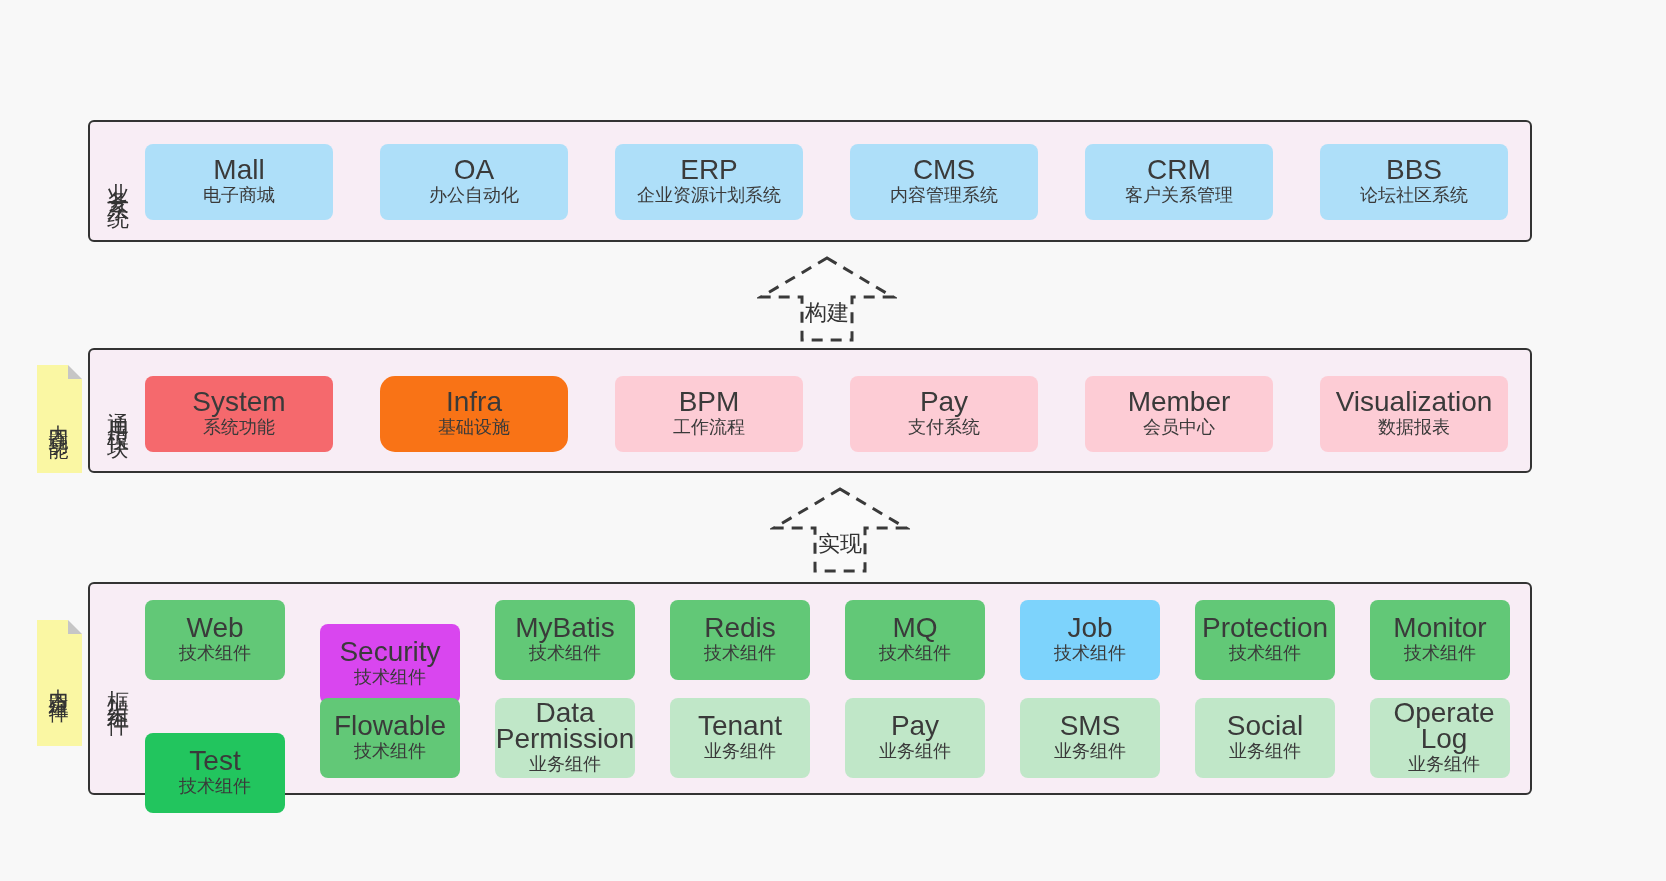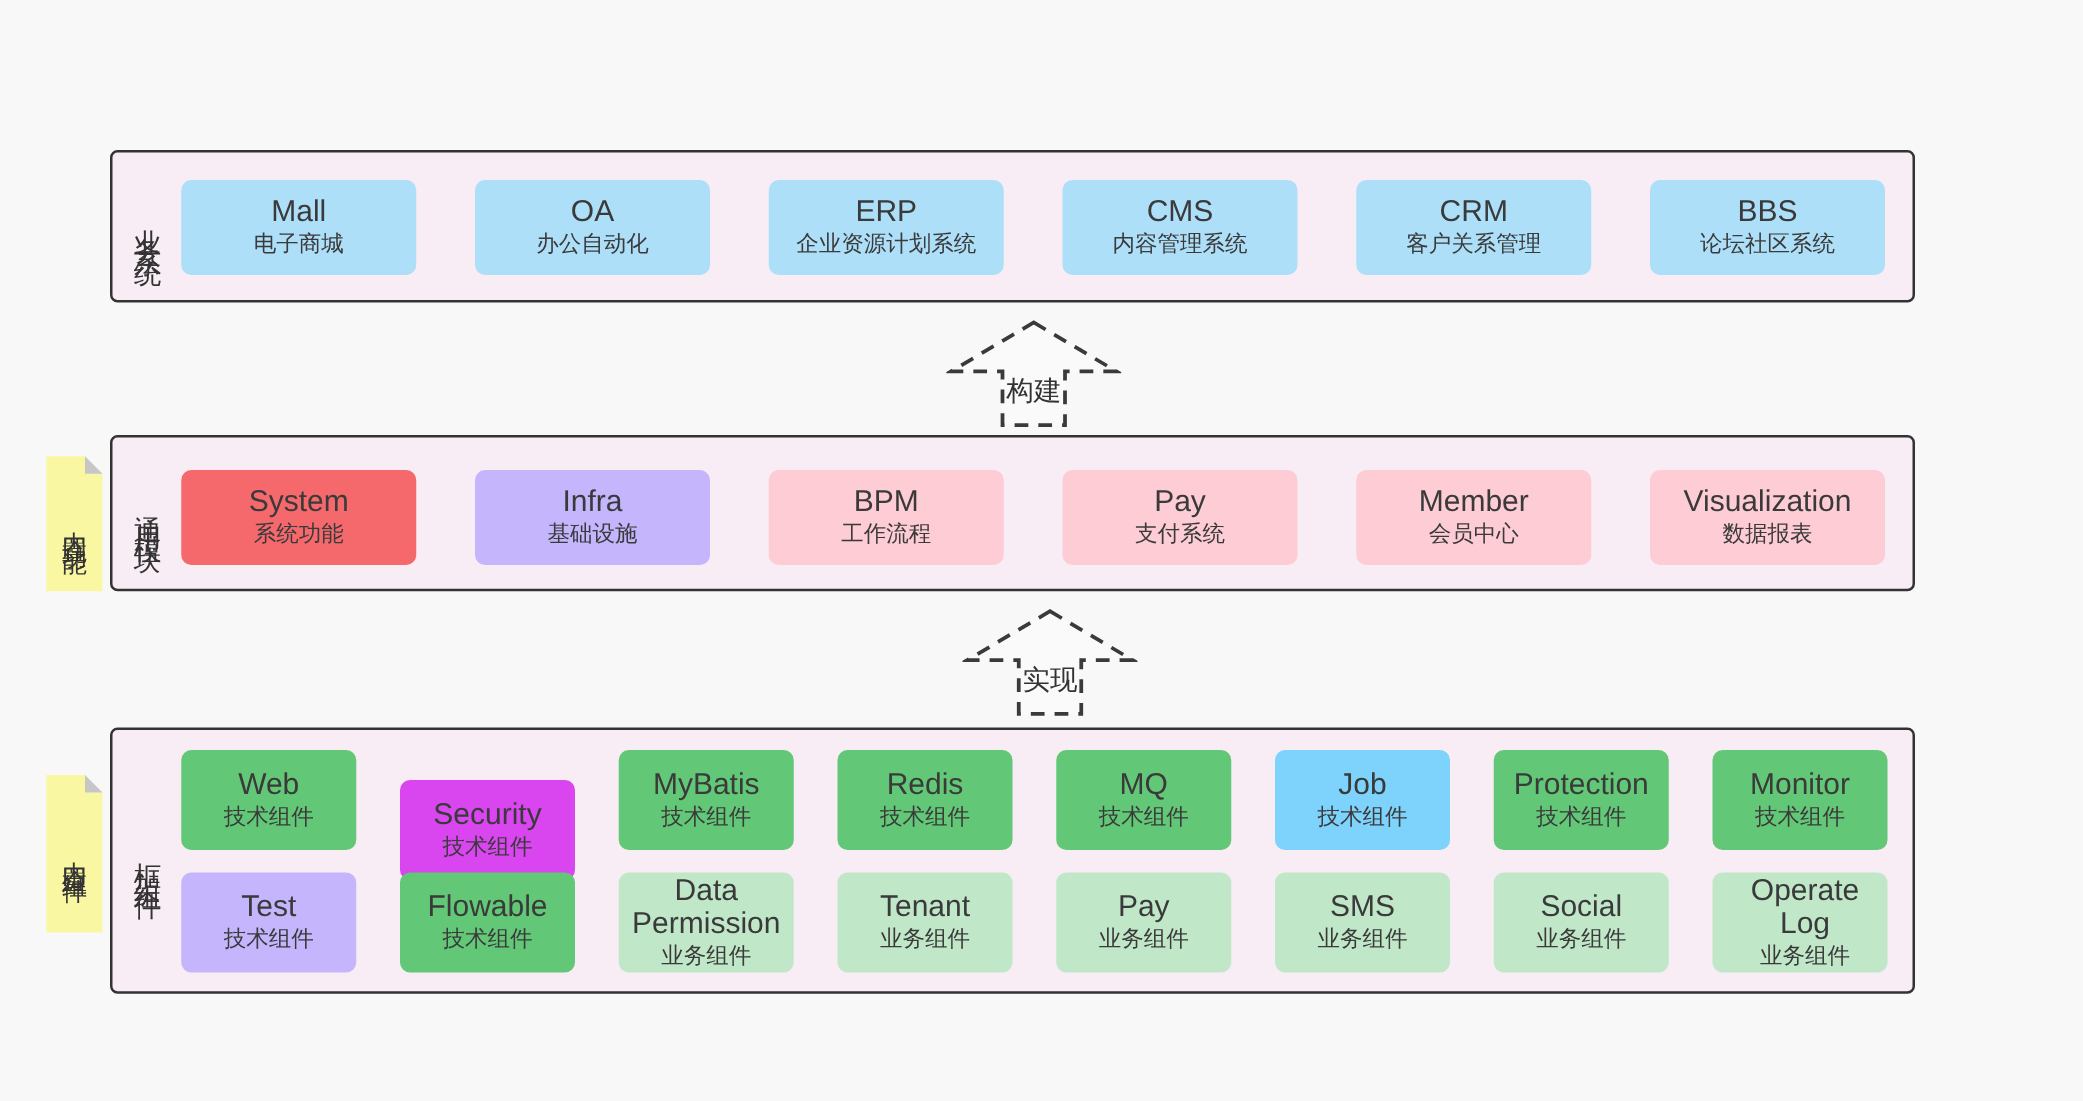--- a/index.html
+++ b/index.html
@@ -32,21 +32,21 @@
   .band2 .box-row { top:26px; }
   .band3 .box-row { gap:35px; }
   .band3 .box-row-0 { top:16px; }
   .band3 .box-row-1 { top:114px; }
   .box {
     width:188px; height:76px; border-radius:8px;
     display:flex; flex-direction:column; justify-content:center; align-items:center;
     text-align:center; color:var(--text); padding:2px 6px;
   }
   .band3 .box { width:140px; height:80px; }
-  .box-en { font-size:24px; line-height:26px; }
+  .box-en { font-size:28px; line-height:26px; }
   .box-zh { font-size:18px; line-height:25px; }
   .note {
     position:absolute; left:37px; width:45px; background:var(--note);
     display:flex; align-items:center; justify-content:center;
   }
   .note-2 { top:365px; height:108px; }
   .note-3 { top:620px; height:126px; }
   .note::after {
     content:""; position:absolute; top:0; right:0; width:0; height:0;
     border-top:14px solid var(--page);
@@ -105,21 +105,21 @@
   <span class="arrow-label">构建</span>
 </div>
 
 <div class="band band2">
   <div class="band-label">通用模块</div>
   <div class="box-row box-row-0">
       <div class="box" style="background: rgb(245, 105, 109);">
         <div class="box-en">System</div>
         <div class="box-zh">系统功能</div>
       </div>
-      <div class="box" style="background: #c4b5fd;">
+      <div class="box" style="background: #f97316; border-radius: 15px;">
         <div class="box-en">Infra</div>
         <div class="box-zh">基础设施</div>
       </div>
       <div class="box" style="background: rgb(253, 204, 213);">
         <div class="box-en">BPM</div>
         <div class="box-zh">工作流程</div>
       </div>
       <div class="box" style="background: rgb(253, 204, 213);">
         <div class="box-en">Pay</div>
         <div class="box-zh">支付系统</div>
@@ -175,21 +175,21 @@
       <div class="box" style="background: rgb(98, 200, 119); text-align: center;">
         <div class="box-en">Protection</div>
         <div class="box-zh">技术组件</div>
       </div>
       <div class="box" style="background: rgb(98, 200, 119);">
         <div class="box-en">Monitor</div>
         <div class="box-zh">技术组件</div>
       </div>
     </div>
   <div class="box-row box-row-1">
-      <div class="box" style="background: #c4b5fd;">
+      <div class="box" style="background: #22c55e; margin-top: 35px;">
         <div class="box-en">Test</div>
         <div class="box-zh">技术组件</div>
       </div>
       <div class="box" style="background: rgb(98, 200, 119);">
         <div class="box-en">Flowable</div>
         <div class="box-zh">技术组件</div>
       </div>
       <div class="box" style="background: rgb(192, 231, 200);">
         <div class="box-en">Data Permission</div>
         <div class="box-zh">业务组件</div>

